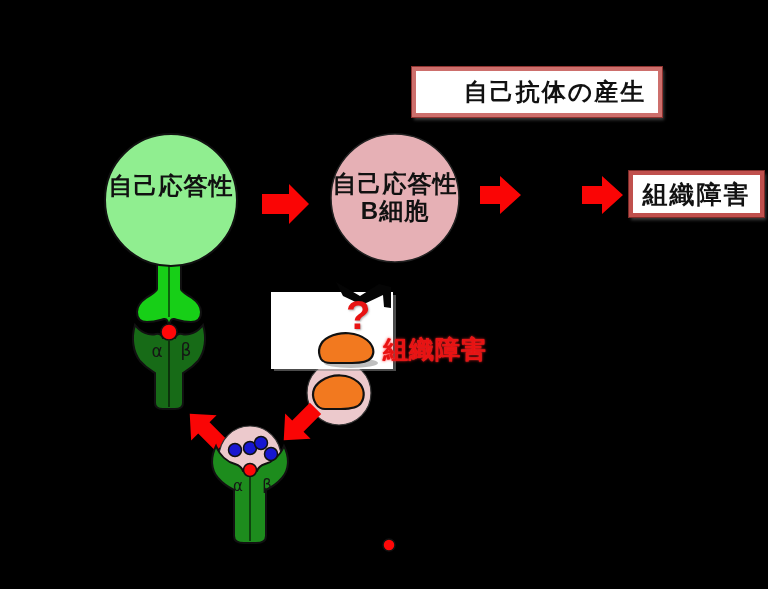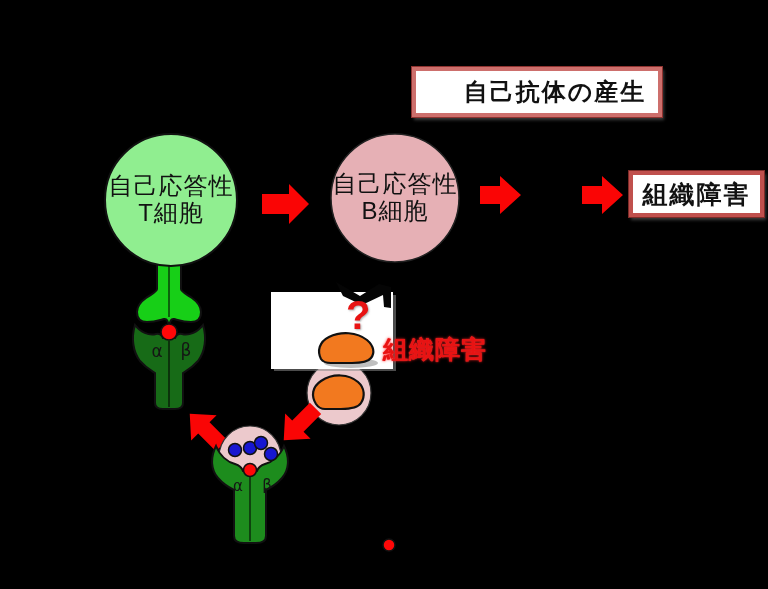--- a/index.html
+++ b/index.html
@@ -1,20 +1,20 @@
 <!DOCTYPE html>
 <html style="--background: #000000; --t-cell-fill: #90ee90; --tcr-green: #17cf17; --mhc-green: #176b17; --lower-green: #1d8c1d; --b-cell-fill: #e6b0b5; --apc-pink: #ecc9cc; --antigen-orange: #f2791f; --arrow-red: #fa0505; --label-red: #e81313; --peptide-red: #ff0808; --epitope-blue: #1717d1; --box1-border: #cd6f6c; --box2-border: #c0504d;"><head>
 <meta charset="utf-8">
 <style>
   html,body{margin:0;padding:0;background:#000;}
   #stage{position:relative;width:768px;height:589px;background:var(--background,#000);
          font-family:"Liberation Sans","DejaVu Sans",sans-serif;overflow:hidden;}
   #shapes{position:absolute;left:0;top:0;}
   .txt{position:absolute;color:#111;text-align:center;line-height:1.12;}
-  .cell-label{font-size:24px;font-weight:400;letter-spacing:1px;}
+  .cell-label{font-size:24px;font-weight:700;letter-spacing:1px;}
   .frame-box{position:absolute;background:#fff;display:flex;align-items:center;justify-content:center;
              font-weight:600;color:#111;}
   .frame-box.b1{border:4px solid var(--box1-border);box-shadow:0 0 0 1px #8f3330,2px 3px 3px rgba(110,110,110,.55);
                 font-size:24px;letter-spacing:2px;padding-left:36px;}
   .frame-box.b2{border:4px solid var(--box2-border);box-shadow:0 0 0 1px #7e2b28,2px 3px 3px rgba(110,110,110,.55);
                 font-size:25px;letter-spacing:2px;}
   .qmark{position:absolute;color:var(--label-red);font-size:40px;font-weight:bold;
          text-shadow:1px 1px 2px rgba(120,120,120,.6);}
   .self-antigen{position:absolute;color:var(--label-red);font-size:25px;font-weight:bold;letter-spacing:1px;
                 text-shadow:0 0 3px rgba(255,30,30,.9),0 0 1px #ff4040;}
@@ -106,21 +106,20 @@
       <circle class="peptide" cx="250" cy="470" r="6.5"></circle>
       <text class="greek small" x="238" y="491">α</text>
       <text class="greek small" x="267" y="490">β</text>
     </g>
 
     <circle class="peptide" cx="389" cy="545" r="6"></circle>
   </svg>
 
   <div class="txt cell-label" style="left:86px;top:173px;width:170px;">
     <div>自己応答性</div>
-    <div>T細胞</div>
   </div>
 
   <div class="txt cell-label" style="left:310px;top:171px;width:170px;">
     <div>自己応答性</div>
     <div>B細胞</div>
   </div>
 
   <div class="frame-box b1" style="left:412px;top:67px;width:206px;height:42px;">
     <span>自己抗体の産生</span>
   </div>

